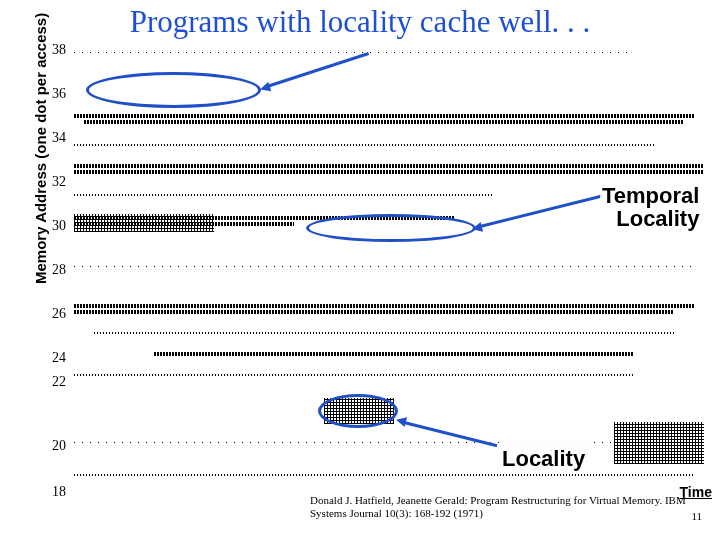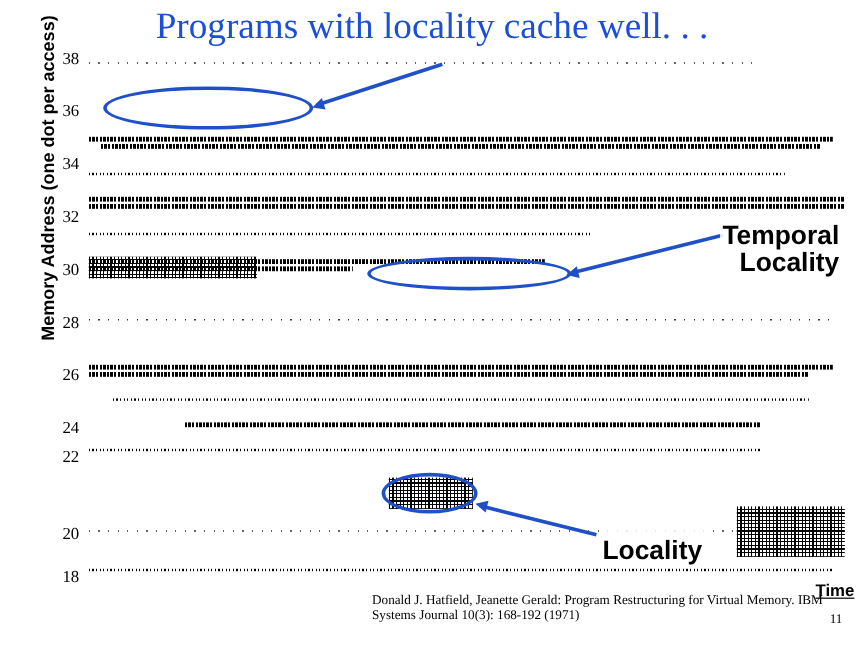--- a/index.html
+++ b/index.html
@@ -135,21 +135,21 @@
     <span class="y-tick" style="top:-2px">38</span>
     <span class="y-tick" style="top:42px">36</span>
     <span class="y-tick" style="top:86px">34</span>
     <span class="y-tick" style="top:130px">32</span>
     <span class="y-tick" style="top:174px">30</span>
     <span class="y-tick" style="top:218px">28</span>
     <span class="y-tick" style="top:262px">26</span>
     <span class="y-tick" style="top:306px">24</span>
     <span class="y-tick" style="top:330px">22</span>
     <span class="y-tick" style="top:394px">20</span>
-    <span class="y-tick" style="top:430px">18</span>
+    <span class="y-tick" style="top:440px">18</span>
   </div>
 
   <div class="scatter">
 
     <div class="band sparse" style="top:8px; width:560px"></div>
     <div class="band dense" style="top:70px; width:620px; left:0"></div>
     <div class="band dense" style="top:76px; width:600px; left:10px"></div>
     <div class="band" style="top:100px; width:580px"></div>
     <div class="band dense" style="top:120px; width:630px"></div>
     <div class="band dense" style="top:126px; width:630px"></div>

